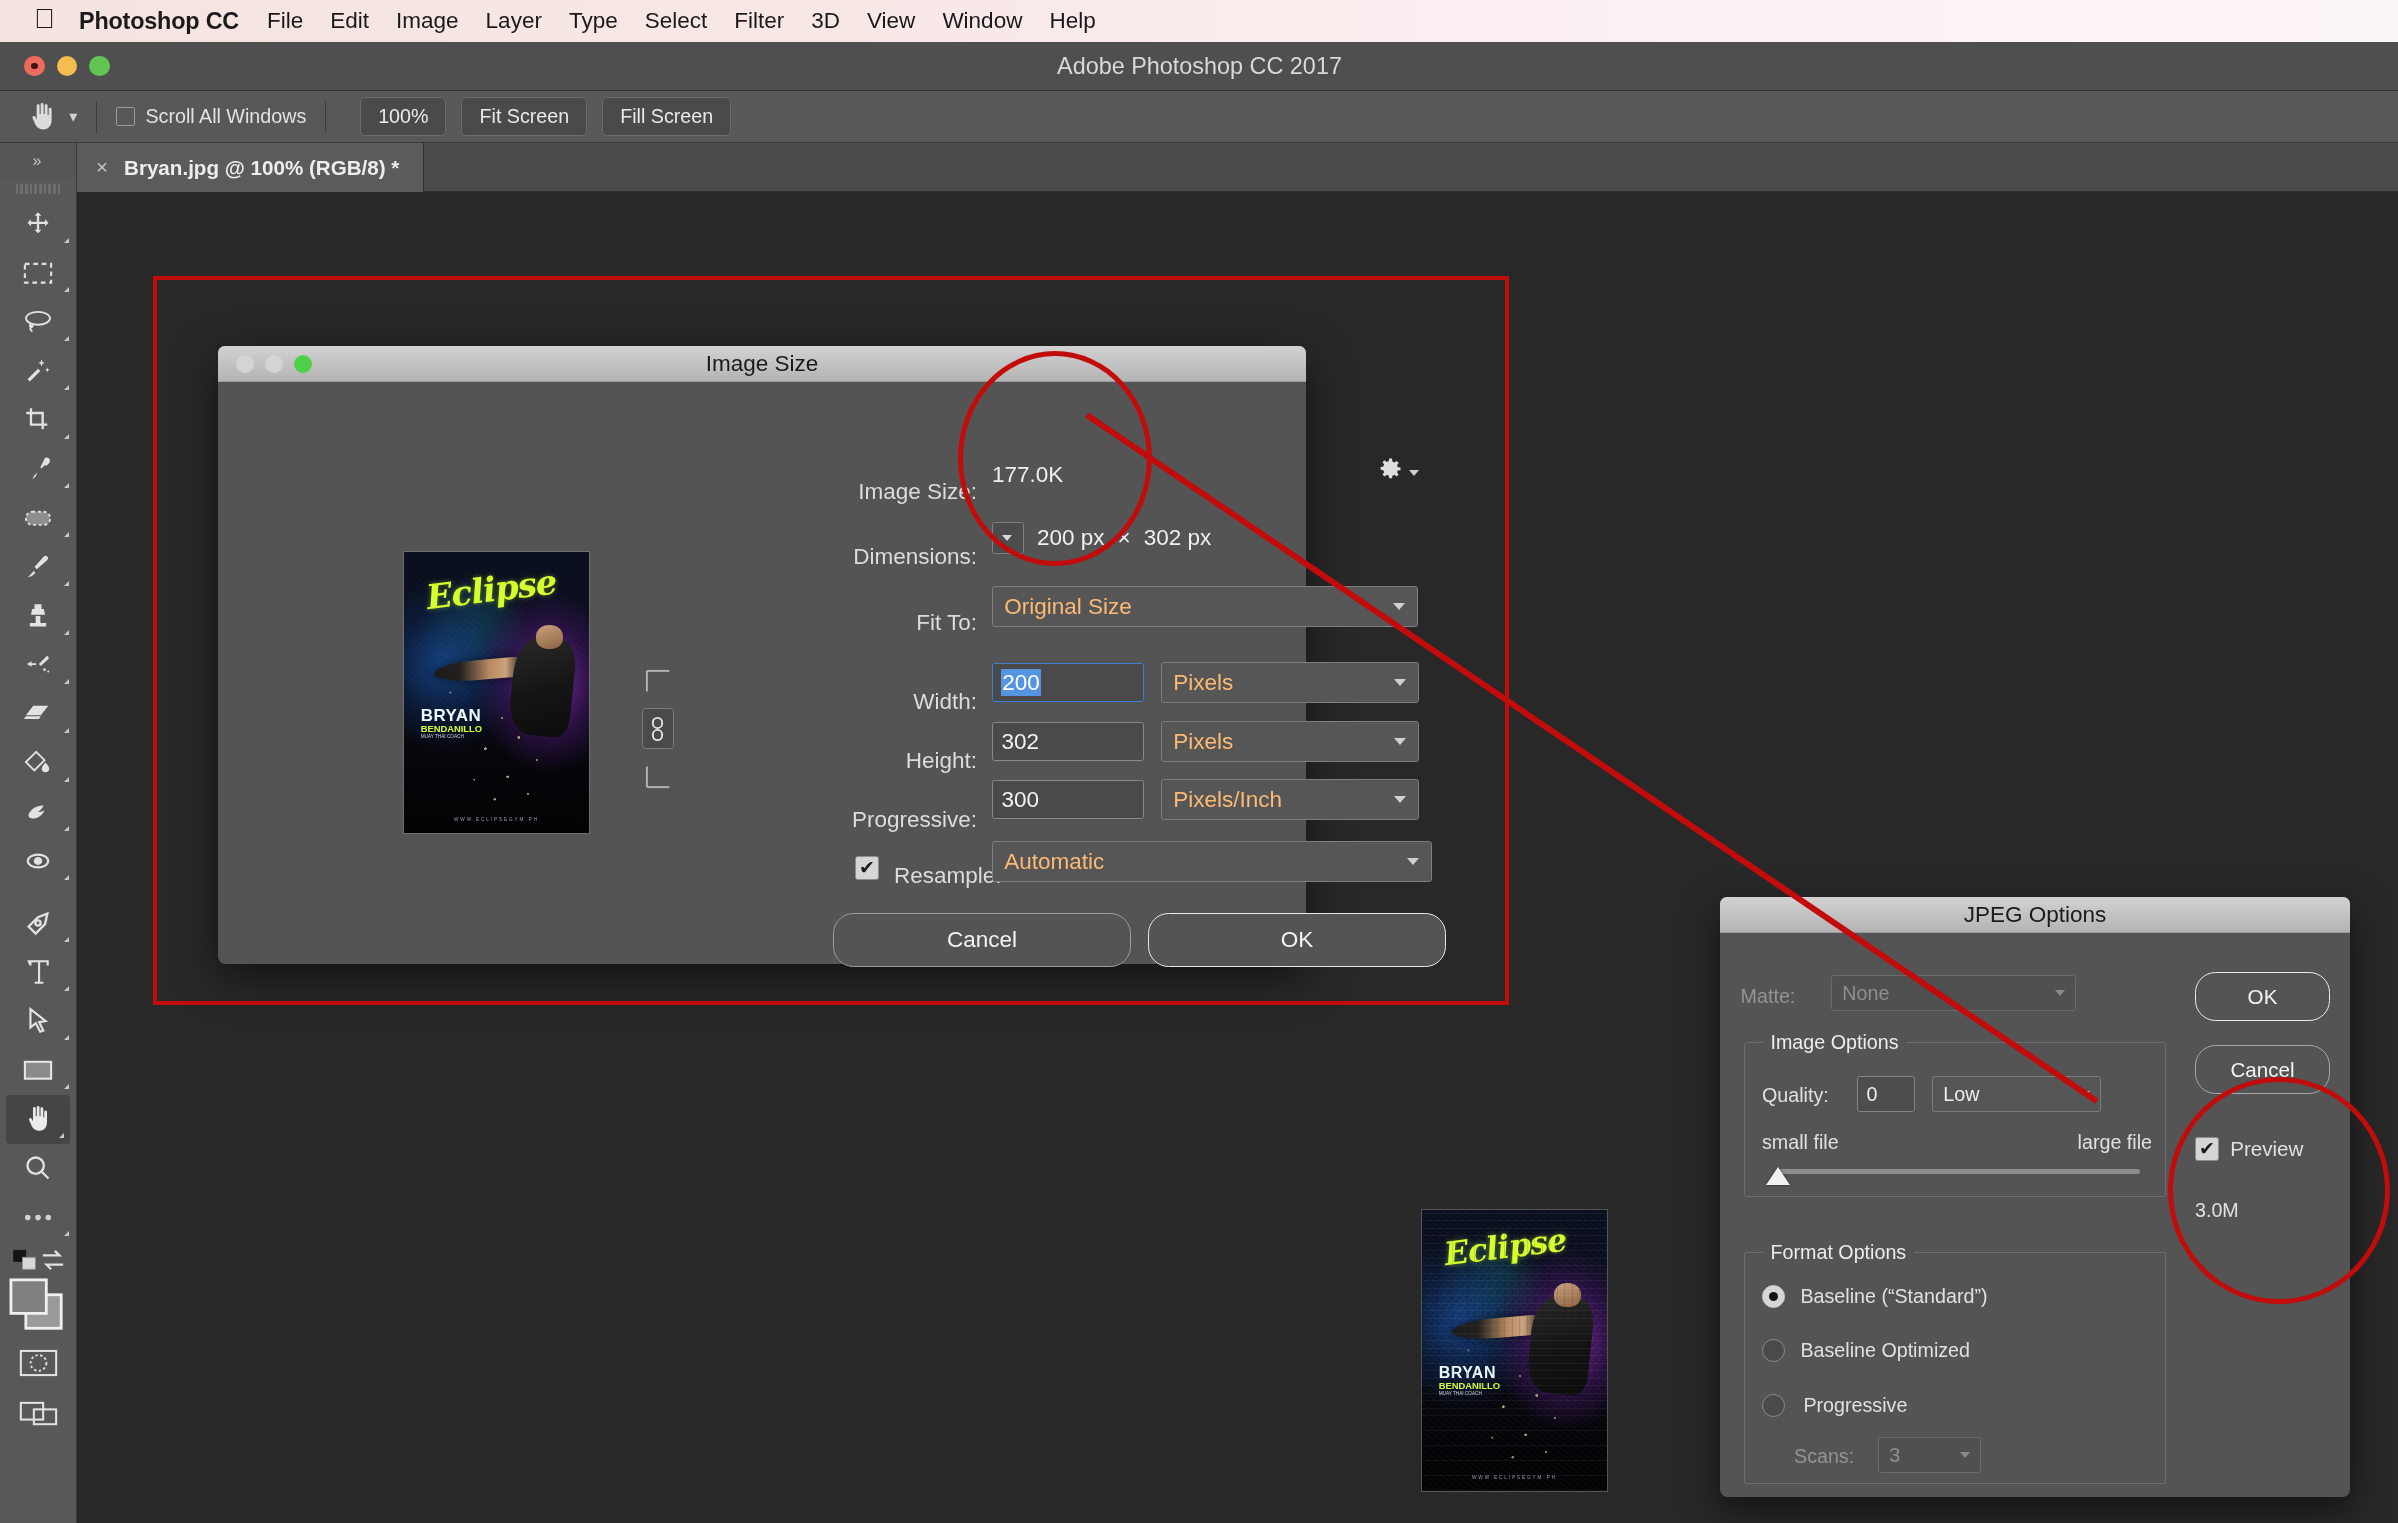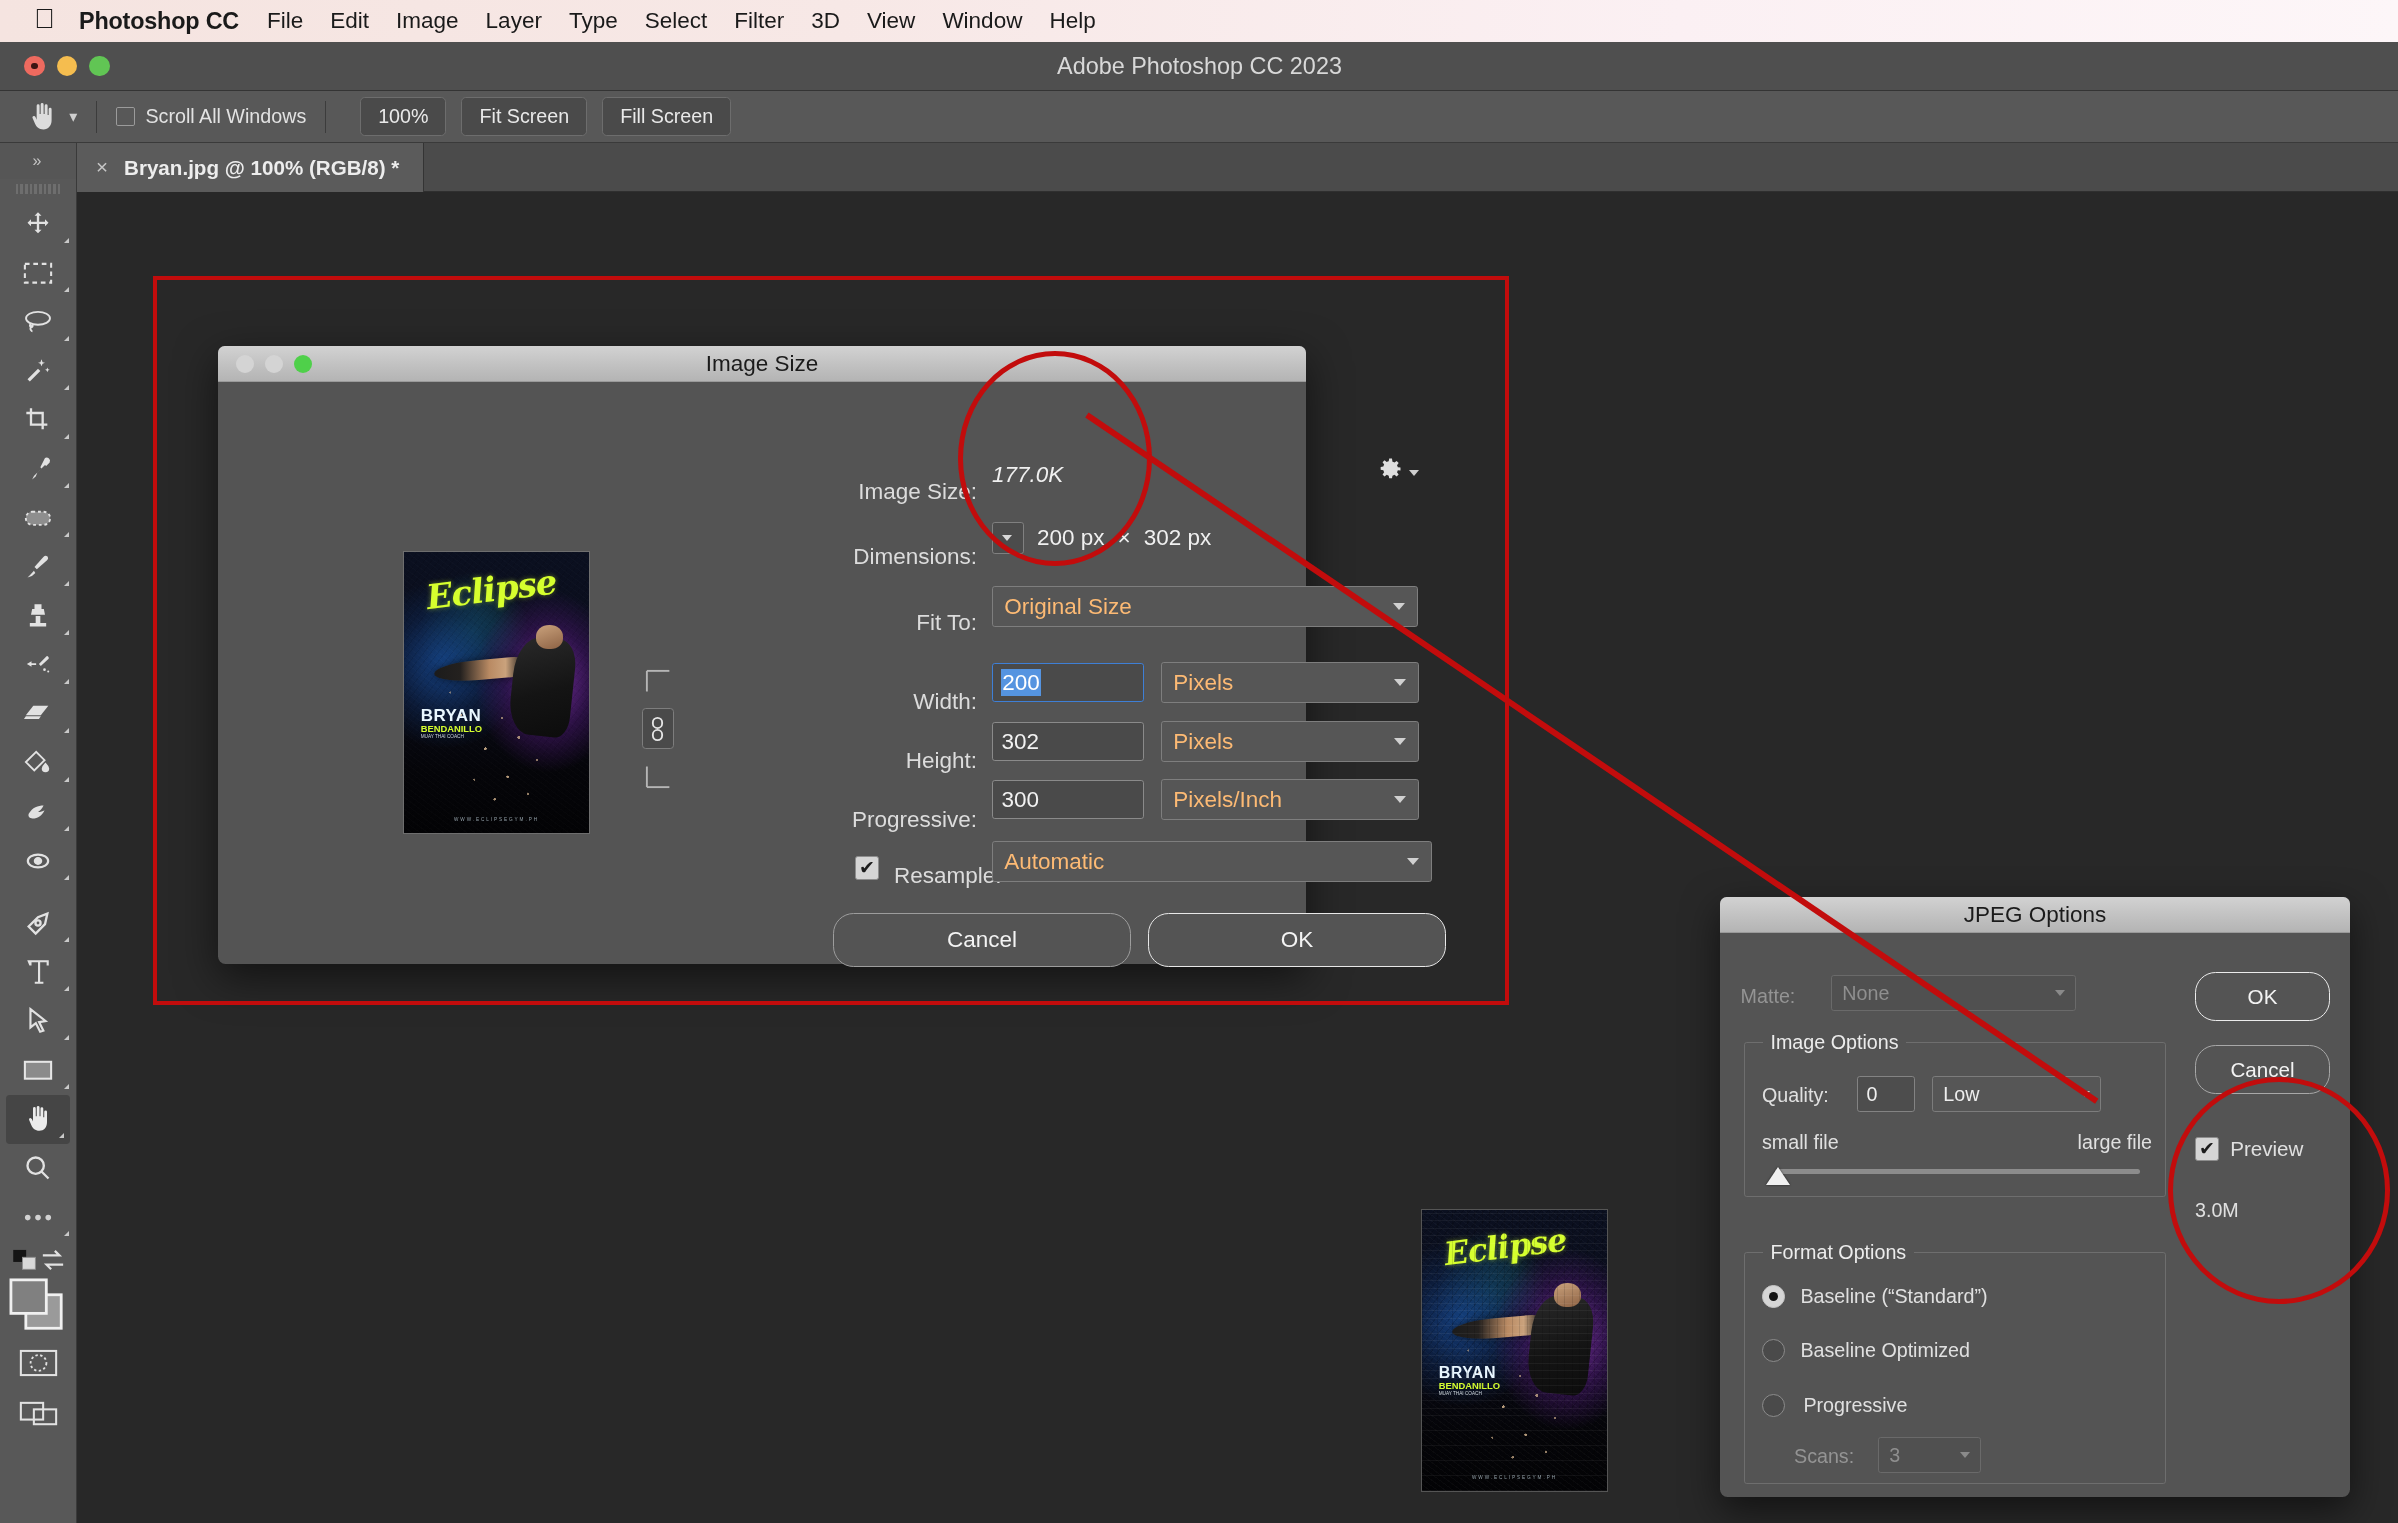--- a/index.html
+++ b/index.html
@@ -365,21 +365,21 @@
 </div>
 
 <div id="ps-window">
 
   <div id="ps-titlebar">
     <div class="traffic">
       <span class="tl red"></span>
       <span class="tl yellow"></span>
       <span class="tl green"></span>
     </div>
-    <div class="win-title">Adobe Photoshop CC 2023</div>
+    <div class="win-title">Adobe Photoshop CC 2017</div>
   </div>
 
   <div id="options-bar">
     <span class="hand-tool-ico">
       <svg width="32" height="32" viewBox="0 0 24 24" fill="#dcdcdc">
         <path d="M8 3.5a1.1 1.1 0 0 1 2.2 0v6.3h.8V2.6a1.1 1.1 0 0 1 2.2 0v7.2h.8V3.6a1.1 1.1 0 0 1 2.2 0v6.9h.8V6.2a1.1 1.1 0 0 1 2.2 0v8.3c0 4.1-2.5 6.8-6.1 6.8-3.4 0-5.2-1.8-6.4-4.4L5 13c-.5-1 .2-2 1.2-1.7.5.2.9.6 1.1 1.1l.7 1.6z"></path>
       </svg>
     </span>
     <span class="opt-caret">▾</span>
     <span class="opt-sep"></span>
@@ -643,21 +643,21 @@
           </div>
           <div class="url" style="bottom:4%;font-size:4.7px;">WWW.ECLIPSEGYM.PH</div>
         </div>
       </div>
 
       <div id="is-form">
 
         <div class="is-row" style="left:0;top:80px;width:356px;justify-content:flex-end;">
           <span class="is-lab">Image Size:</span>
         </div>
-        <div class="is-row" style="left:371px;top:80px;font-style:italic;">
+        <div class="is-row" style="left:371px;top:80px;">
           <span class="is-val">177.0K</span>
         </div>
         <div class="is-row" style="left:755px;top:73px;">
           <svg width="28" height="28" viewBox="0 0 24 24" fill="#dedede">
             <path d="M12 8.2a3.8 3.8 0 1 0 0 7.6 3.8 3.8 0 0 0 0-7.6zm0 5.6a1.8 1.8 0 1 1 0-3.6 1.8 1.8 0 0 1 0 3.6z"></path>
             <path d="M21 13.2v-2.4l-2.3-.4a6.9 6.9 0 0 0-.7-1.7l1.4-1.9-1.7-1.7-1.9 1.4a6.9 6.9 0 0 0-1.7-.7L13.7 3h-2.4l-.4 2.3a6.9 6.9 0 0 0-1.7.7L7.3 4.6 5.6 6.3 7 8.2a6.9 6.9 0 0 0-.7 1.7L4 10.3v2.4l2.3.4c.16.6.4 1.17.7 1.7l-1.4 1.9 1.7 1.7 1.9-1.4c.53.3 1.1.54 1.7.7l.4 2.3h2.4l.4-2.3c.6-.16 1.17-.4 1.7-.7l1.9 1.4 1.7-1.7-1.4-1.9c.3-.53.54-1.1.7-1.7z"></path>
           </svg>
           <span style="display:inline-block;width:0;height:0;margin-left:4.7px;margin-top:8.4px;border-left:5.6px solid transparent;border-right:5.6px solid transparent;border-top:6.6px solid #cfcfcf;"></span>
         </div>
 

